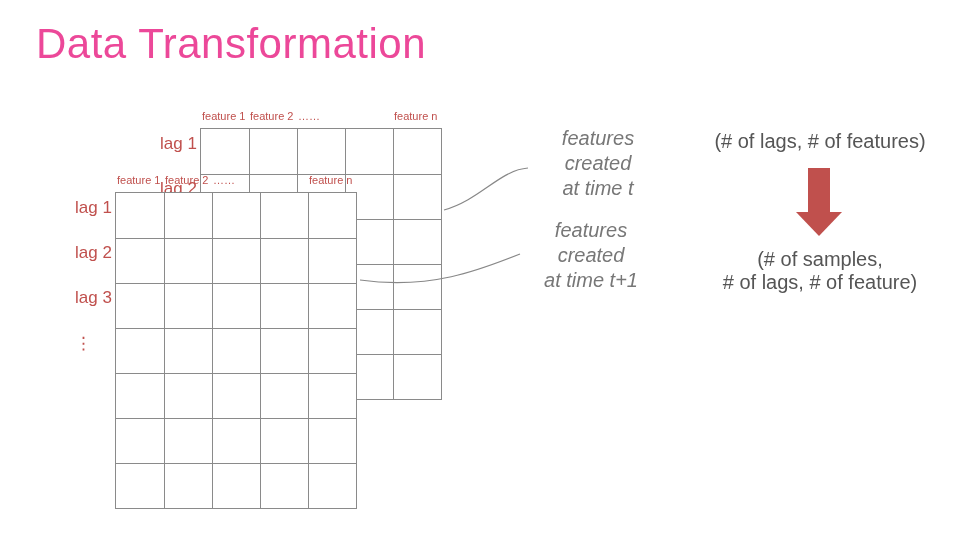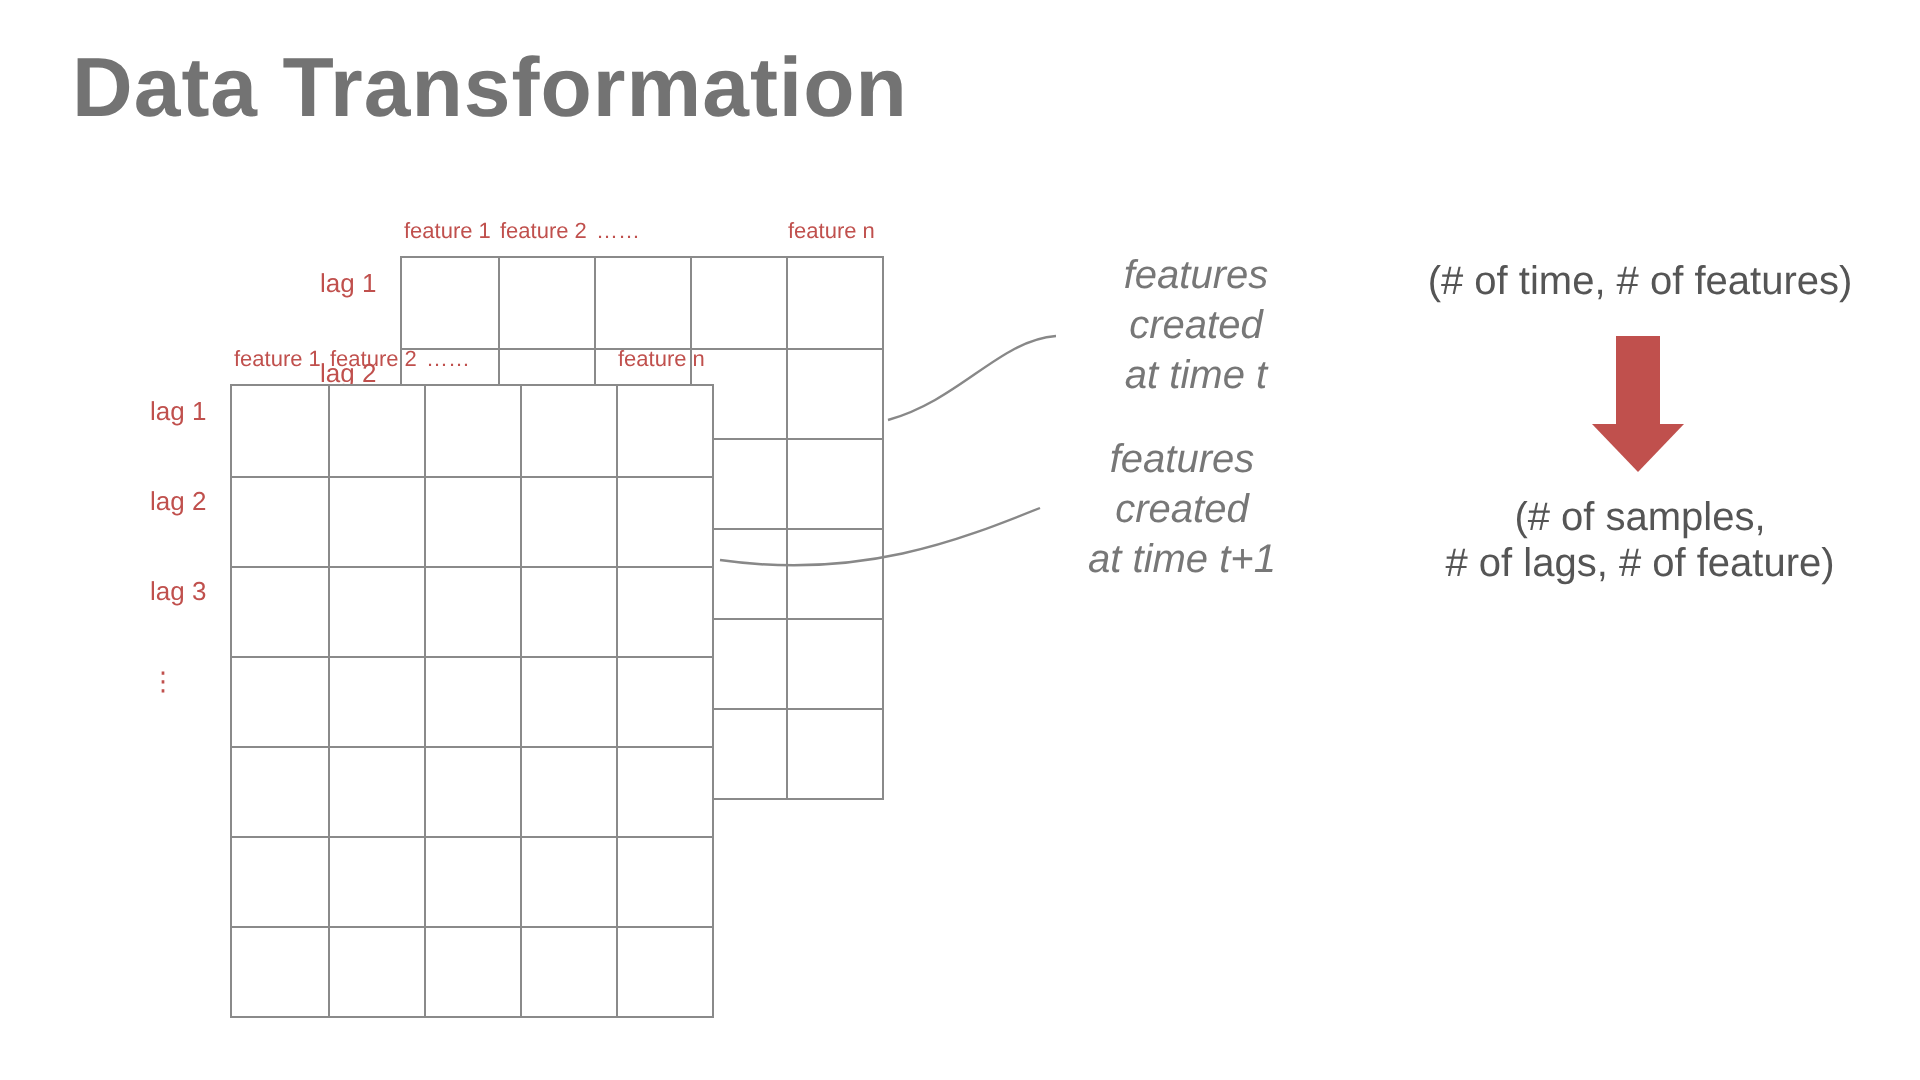--- a/index.html
+++ b/index.html
@@ -1,22 +1,22 @@
 <!DOCTYPE html>
 <html><head>
 <meta charset="utf-8">
 <style>
   html,body{margin:0;padding:0;width:960px;height:540px;background:#fff;
     font-family:"Segoe UI Light","Segoe UI",Arial,sans-serif;color:#444;overflow:hidden}
-  .title{position:absolute;left:36px;top:20px;font-size:42px;font-weight:700;color:#737373;letter-spacing:0.5px}
+  .title{position:absolute;left:36px;top:20px;font-size:42px;font-weight:400;color:#ec4899;letter-spacing:0.5px}
 
   
   .matrix{position:absolute}
   .colhdr{position:absolute;top:-18px;font-size:11px;color:#c0504d;white-space:nowrap}
-  .rowhdr{position:absolute;left:-40px;font-size:13px;color:#c0504d;white-space:nowrap}
+  .rowhdr{position:absolute;left:-40px;font-size:17px;color:#c0504d;white-space:nowrap}
   .grid{position:relative;background:#fff;border:1px solid #8a8a8a}
   .vline{position:absolute;top:0;bottom:0;width:0;border-left:1px solid #8a8a8a}
   .hline{position:absolute;left:0;right:0;height:0;border-top:1px solid #8a8a8a}
 
   
   .annot{position:absolute;font-size:20px;line-height:1.25;color:#777;font-style:italic;text-align:center}
 
   
   .dims{position:absolute;font-size:20px;color:#555;text-align:center}
 
@@ -77,21 +77,21 @@
     <div class="rowhdr" style="top: 141px;">⋮</div>
   </div>
 
 <div class="annot" style="left:528px;top:126px;width:140px"><span style="white-space:pre-line">features
 created
 at time t</span></div>
 <div class="annot" style="left:506px;top:218px;width:170px"><span style="white-space:pre-line">features
 created
 at time t+1</span></div>
 
-<div class="dims" style="left:700px;top:130px;width:240px"><span>(# of time, # of features)</span></div>
+<div class="dims" style="left:700px;top:130px;width:240px"><span>(# of lags, # of features)</span></div>
 <div class="dims" style="left:700px;top:248px;width:240px;white-space:pre-line"><span>(# of samples,
 # of lags, # of feature)</span></div>
 
 <div class="arrow" style="left:796px;top:168px">
   <div class="shaft"></div>
     <div class="head"></div>
 </div>
 
 <svg class="connectors">
   <path d="M 444 210 C 480 200, 500 170, 528 168" stroke="#888" stroke-width="1.2" fill="none"></path>

